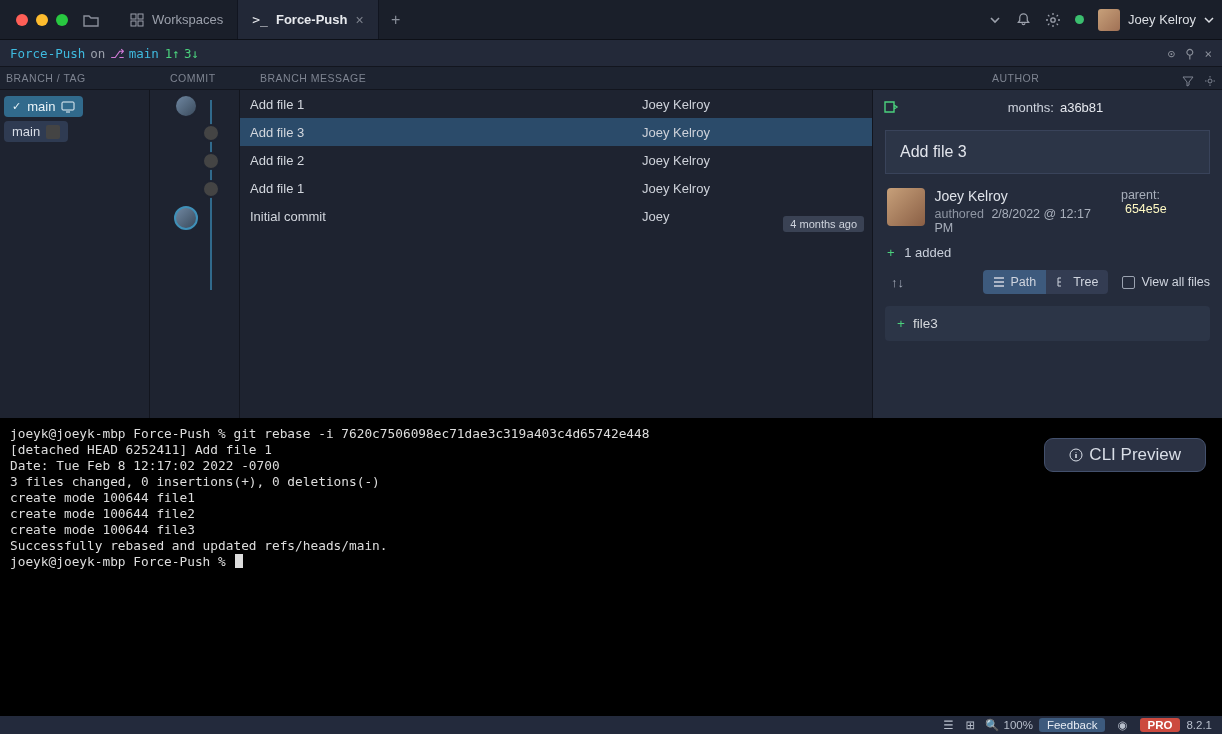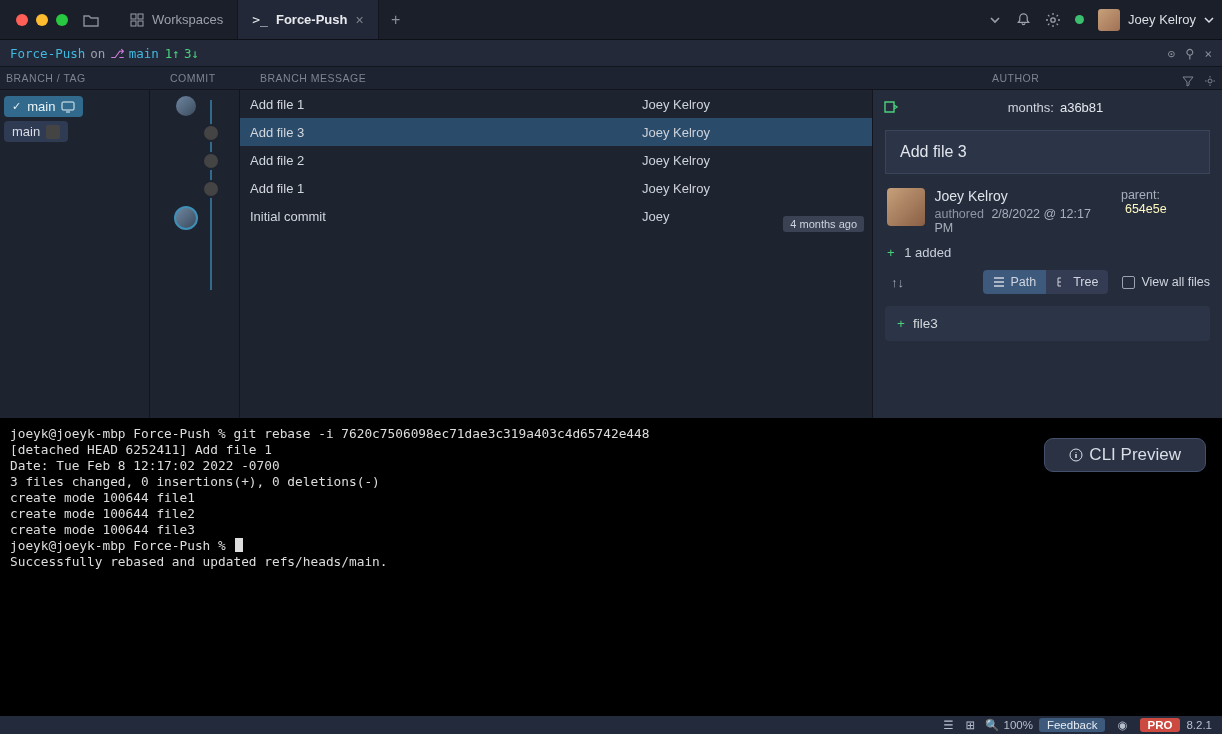--- a/index.html
+++ b/index.html
@@ -348,22 +348,22 @@
 <div class="time-badge">4 months ago</div>
 
 <div class="terminal" id="terminal">
     <div>joeyk@joeyk-mbp Force-Push % git rebase -i 7620c7506098ec71dae3c319a403c4d65742e448</div>
     <div>[detached HEAD 6252411] Add file 1</div>
     <div> Date: Tue Feb 8 12:17:02 2022 -0700</div>
     <div> 3 files changed, 0 insertions(+), 0 deletions(-)</div>
     <div> create mode 100644 file1</div>
     <div> create mode 100644 file2</div>
     <div> create mode 100644 file3</div>
+    <div>Successfully rebased and updated refs/heads/main.</div>
     <div>joeyk@joeyk-mbp Force-Push % <span class="cursor"></span></div>
-    <div>Successfully rebased and updated refs/heads/main.</div>
   </div>
 
 <button class="cli-btn">
   <svg width="14" height="14" viewBox="0 0 14 14">
       <circle cx="7" cy="7" r="6" fill="none" stroke="currentColor"></circle>
       <path d="M7 6v4M7 4v.5" stroke="currentColor" stroke-width="1.5"></path>
     </svg>
   <span>CLI Preview</span>
 </button>
 

